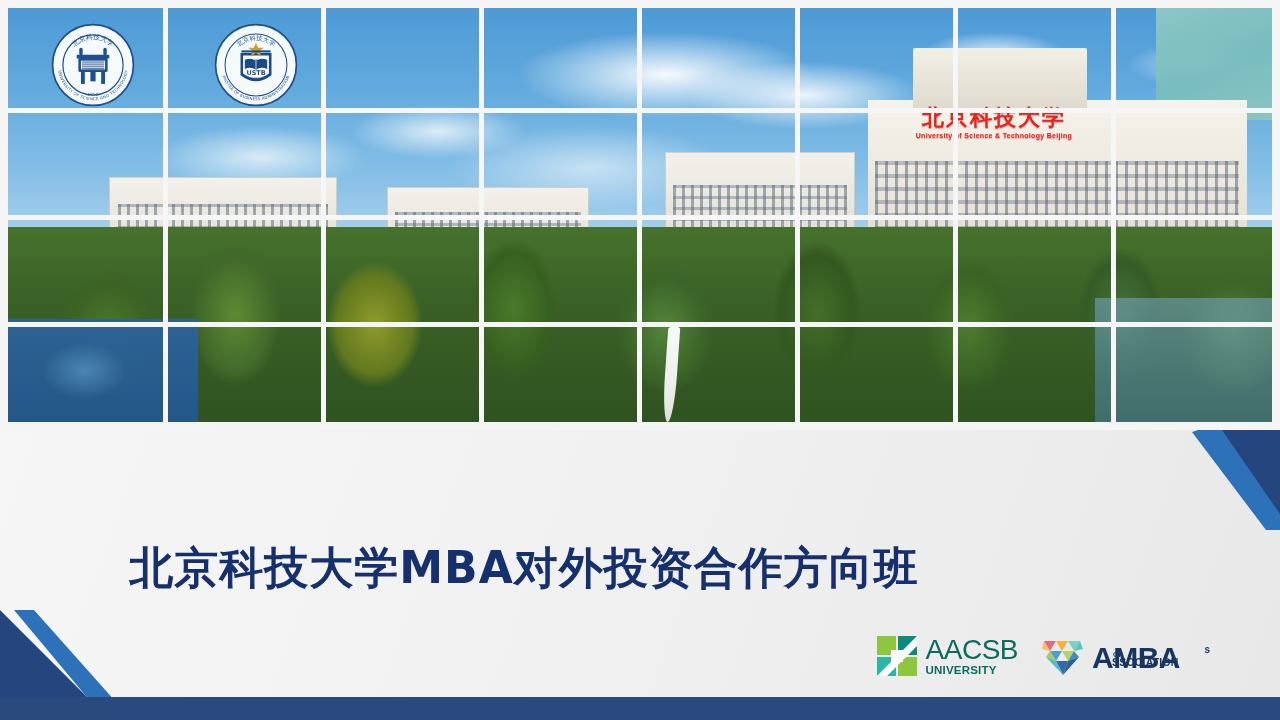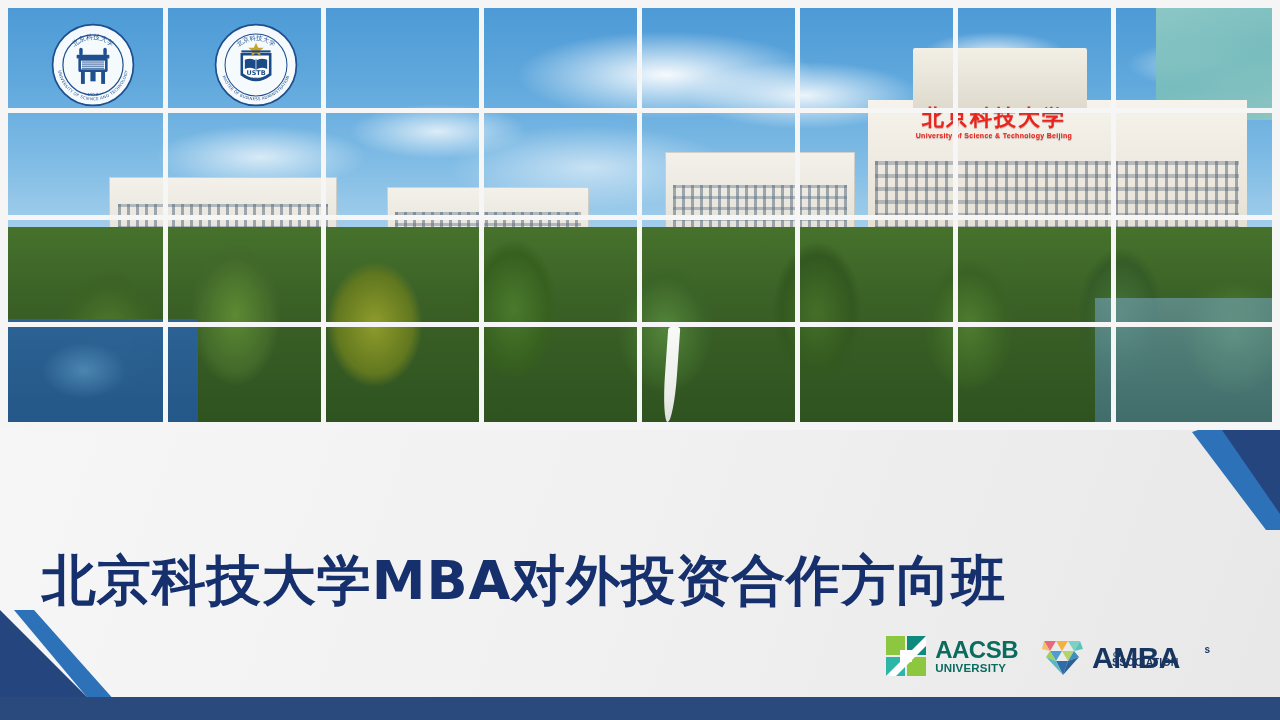--- a/index.html
+++ b/index.html
@@ -227,21 +227,21 @@
     background: #2a4a7d;
   }
 
   
   .title {
     position: absolute;
     left: 0;
     top: 85px;
     width: 1048px;
     text-align: center;
-    font-size: 54px;
+    font-size: 44px;
     font-weight: bold;
     letter-spacing: 1px;
     color: #16306e;
     font-family: "DejaVu Sans", "Liberation Sans", sans-serif;
     white-space: nowrap;
     line-height: 1.1;
   }
 
   
   .accreds {
@@ -256,22 +256,22 @@
     display: flex;
     align-items: center;
     gap: 7px;
   }
   .aacsb-text {
     display: flex;
     flex-direction: column;
     line-height: 1;
   }
   .aacsb-text .a1 {
-    font-size: 24px;
-    font-weight: bold;
+    font-size: 28px;
+    font-weight: normal;
     color: #0b6b5e;
     letter-spacing: -0.5px;
   }
   .aacsb-text .a2 {
     font-size: 11.5px;
     font-weight: bold;
     color: #0b6b5e;
     letter-spacing: .2px;
     margin-top: 1px;
   }

